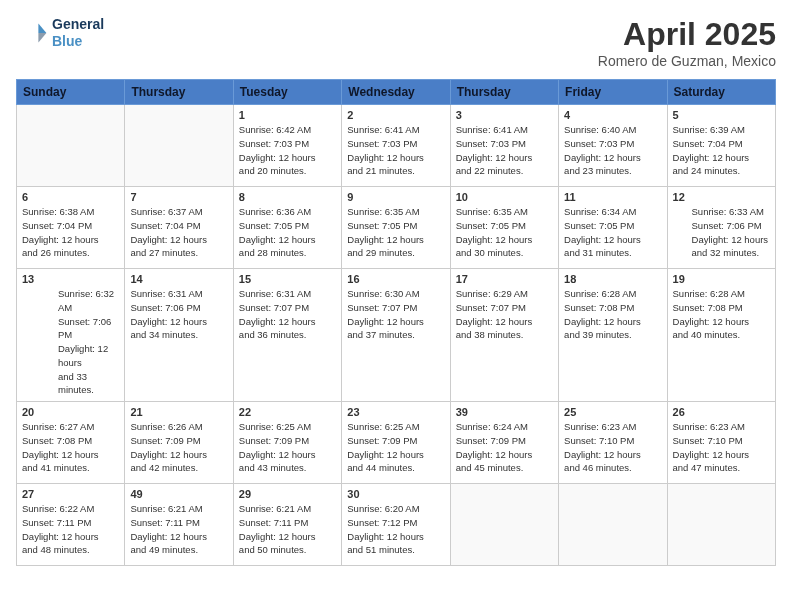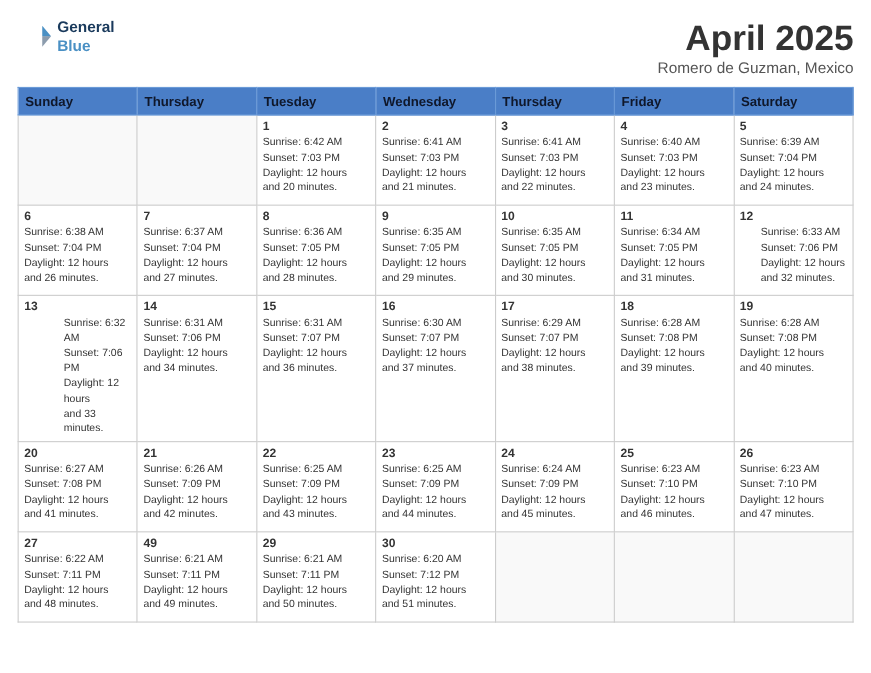--- a/index.html
+++ b/index.html
@@ -294,21 +294,21 @@
 and 43 minutes.</div>
           </td>
           <td>
             <span class="day-num">23</span>
             <div class="day-info" style="white-space: pre-line;">Sunrise: 6:25 AM
 Sunset: 7:09 PM
 Daylight: 12 hours
 and 44 minutes.</div>
           </td>
           <td>
-            <span class="day-num">24</span>
+            <span class="day-num">39</span>
             <div class="day-info" style="white-space: pre-line;">Sunrise: 6:24 AM
 Sunset: 7:09 PM
 Daylight: 12 hours
 and 45 minutes.</div>
           </td>
           <td>
             <span class="day-num">25</span>
             <div class="day-info" style="white-space: pre-line;">Sunrise: 6:23 AM
 Sunset: 7:10 PM
 Daylight: 12 hours

